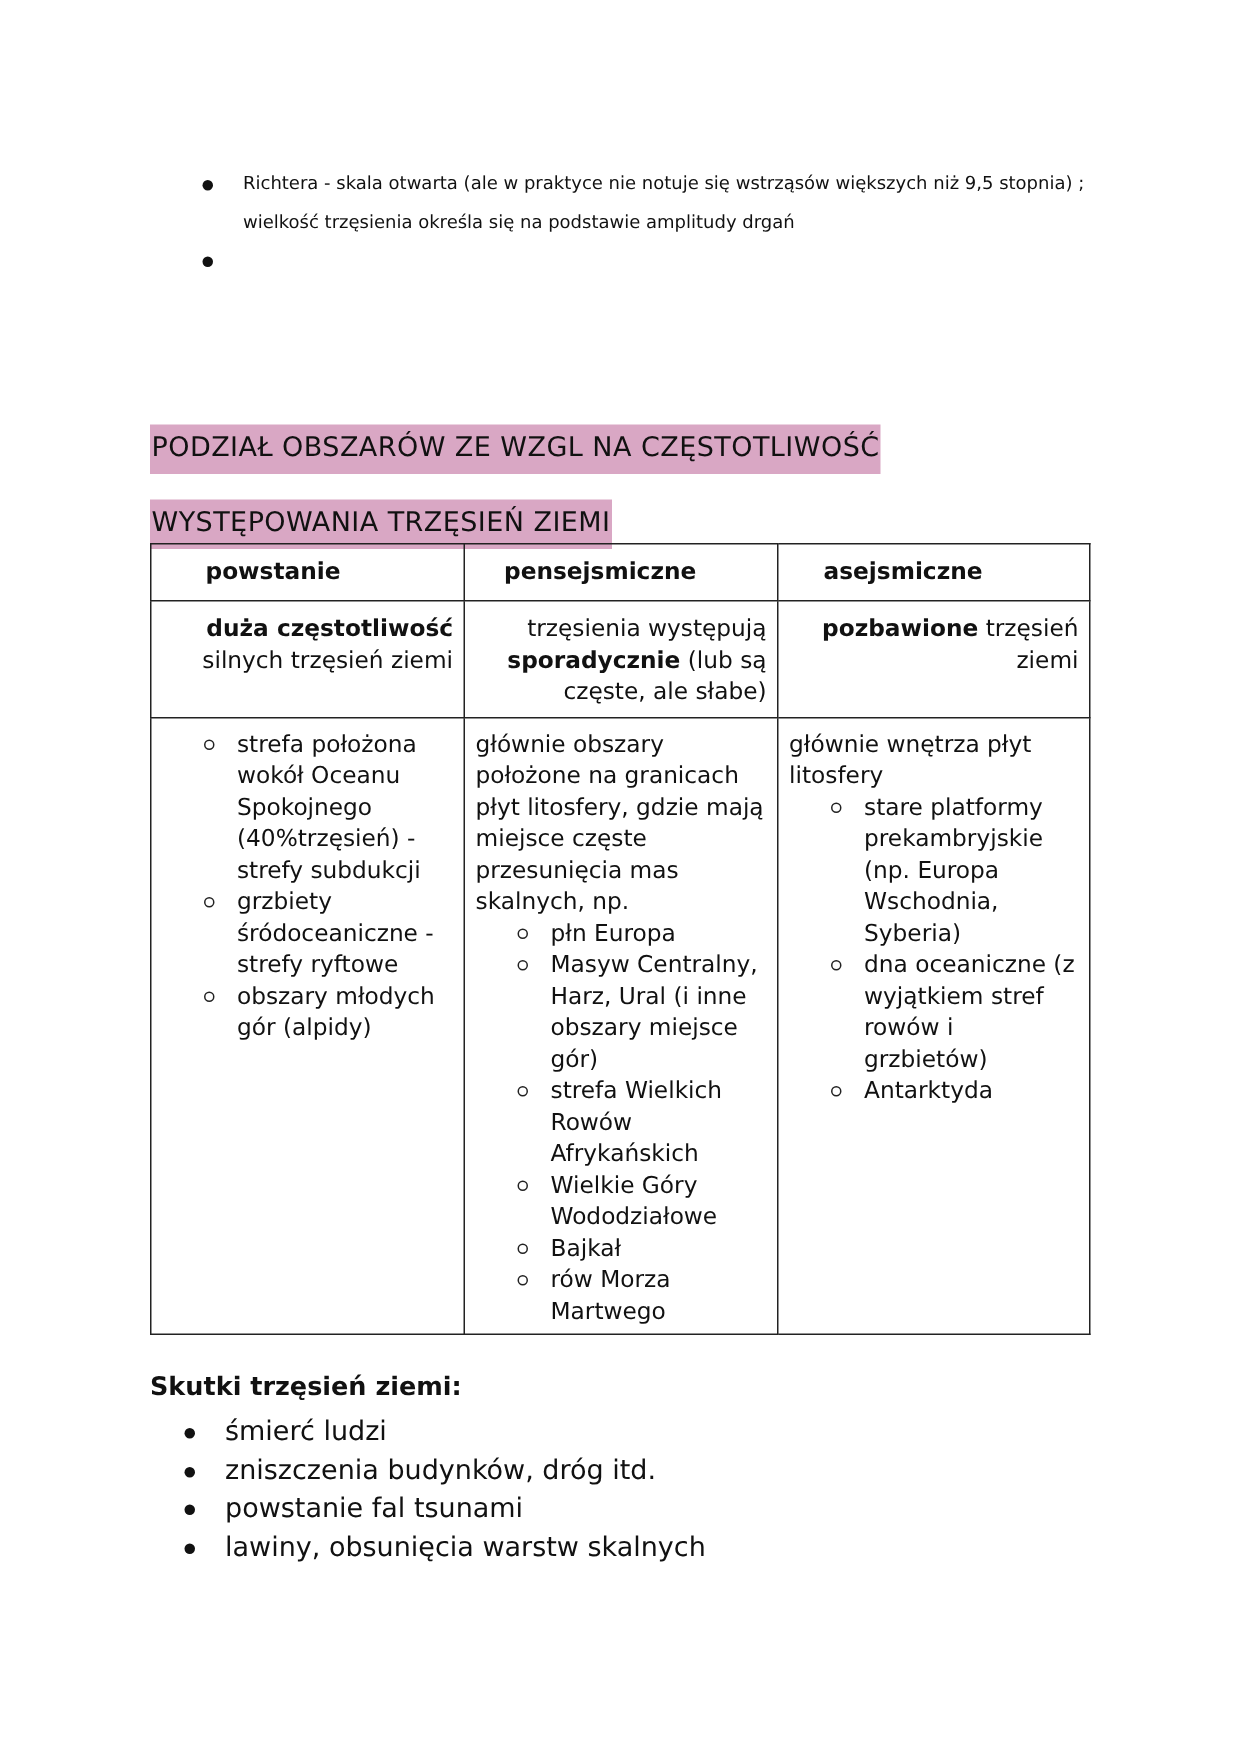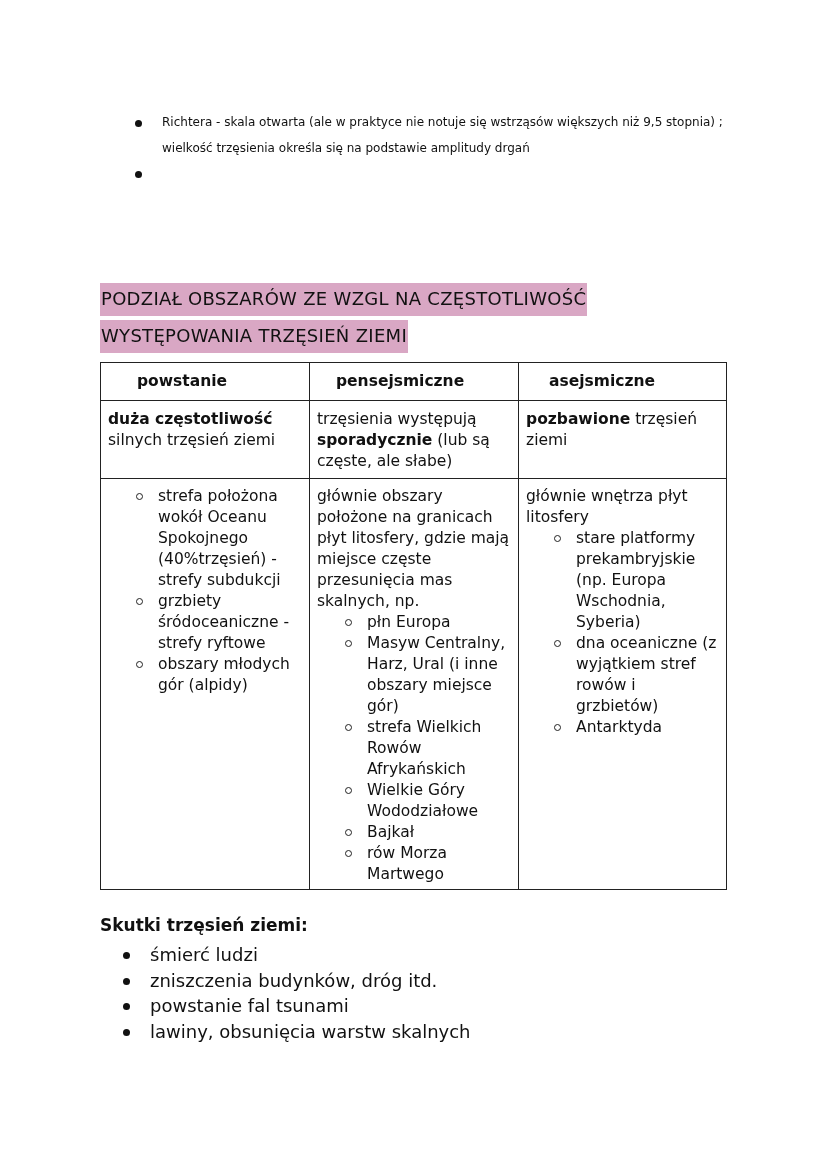--- a/index.html
+++ b/index.html
@@ -52,21 +52,21 @@
       font-size: 18px;
       line-height: 28px;
       letter-spacing: 0.3px;
       font-weight: normal;
       margin: 0;
     }
     .heading span {
       background: #d9a7c4;
       padding: 2px 1px 3px 1px;
       display: inline-block;
-      margin-bottom: 4px;
+      margin-bottom: 17px;
     }
     table.zones {
       position: absolute;
       left: 100px;
       top: 362px;
       width: 627px;
       border-collapse: collapse;
       font-size: 15.5px;
       line-height: 21px;
     }
@@ -85,20 +85,21 @@
     table.zones th.c1 { padding-left: 36px; }
     table.zones th.c2 { padding-left: 26px; }
     table.zones th.c3 { padding-left: 30px; }
     .col1 { width: 194px; }
     .col2 { width: 194px; }
     .col3 { width: 193px; }
     table.zones tr.row2 td {
       padding-top: 8px;
       padding-bottom: 6px;
       height: 56px;
+      text-align: right;
     }
     table.zones tr.row3 td {
       padding-top: 7px;
       padding-bottom: 4px;
     }
     .sub-list {
       list-style: none;
       margin: 0;
       padding: 0;
     }

